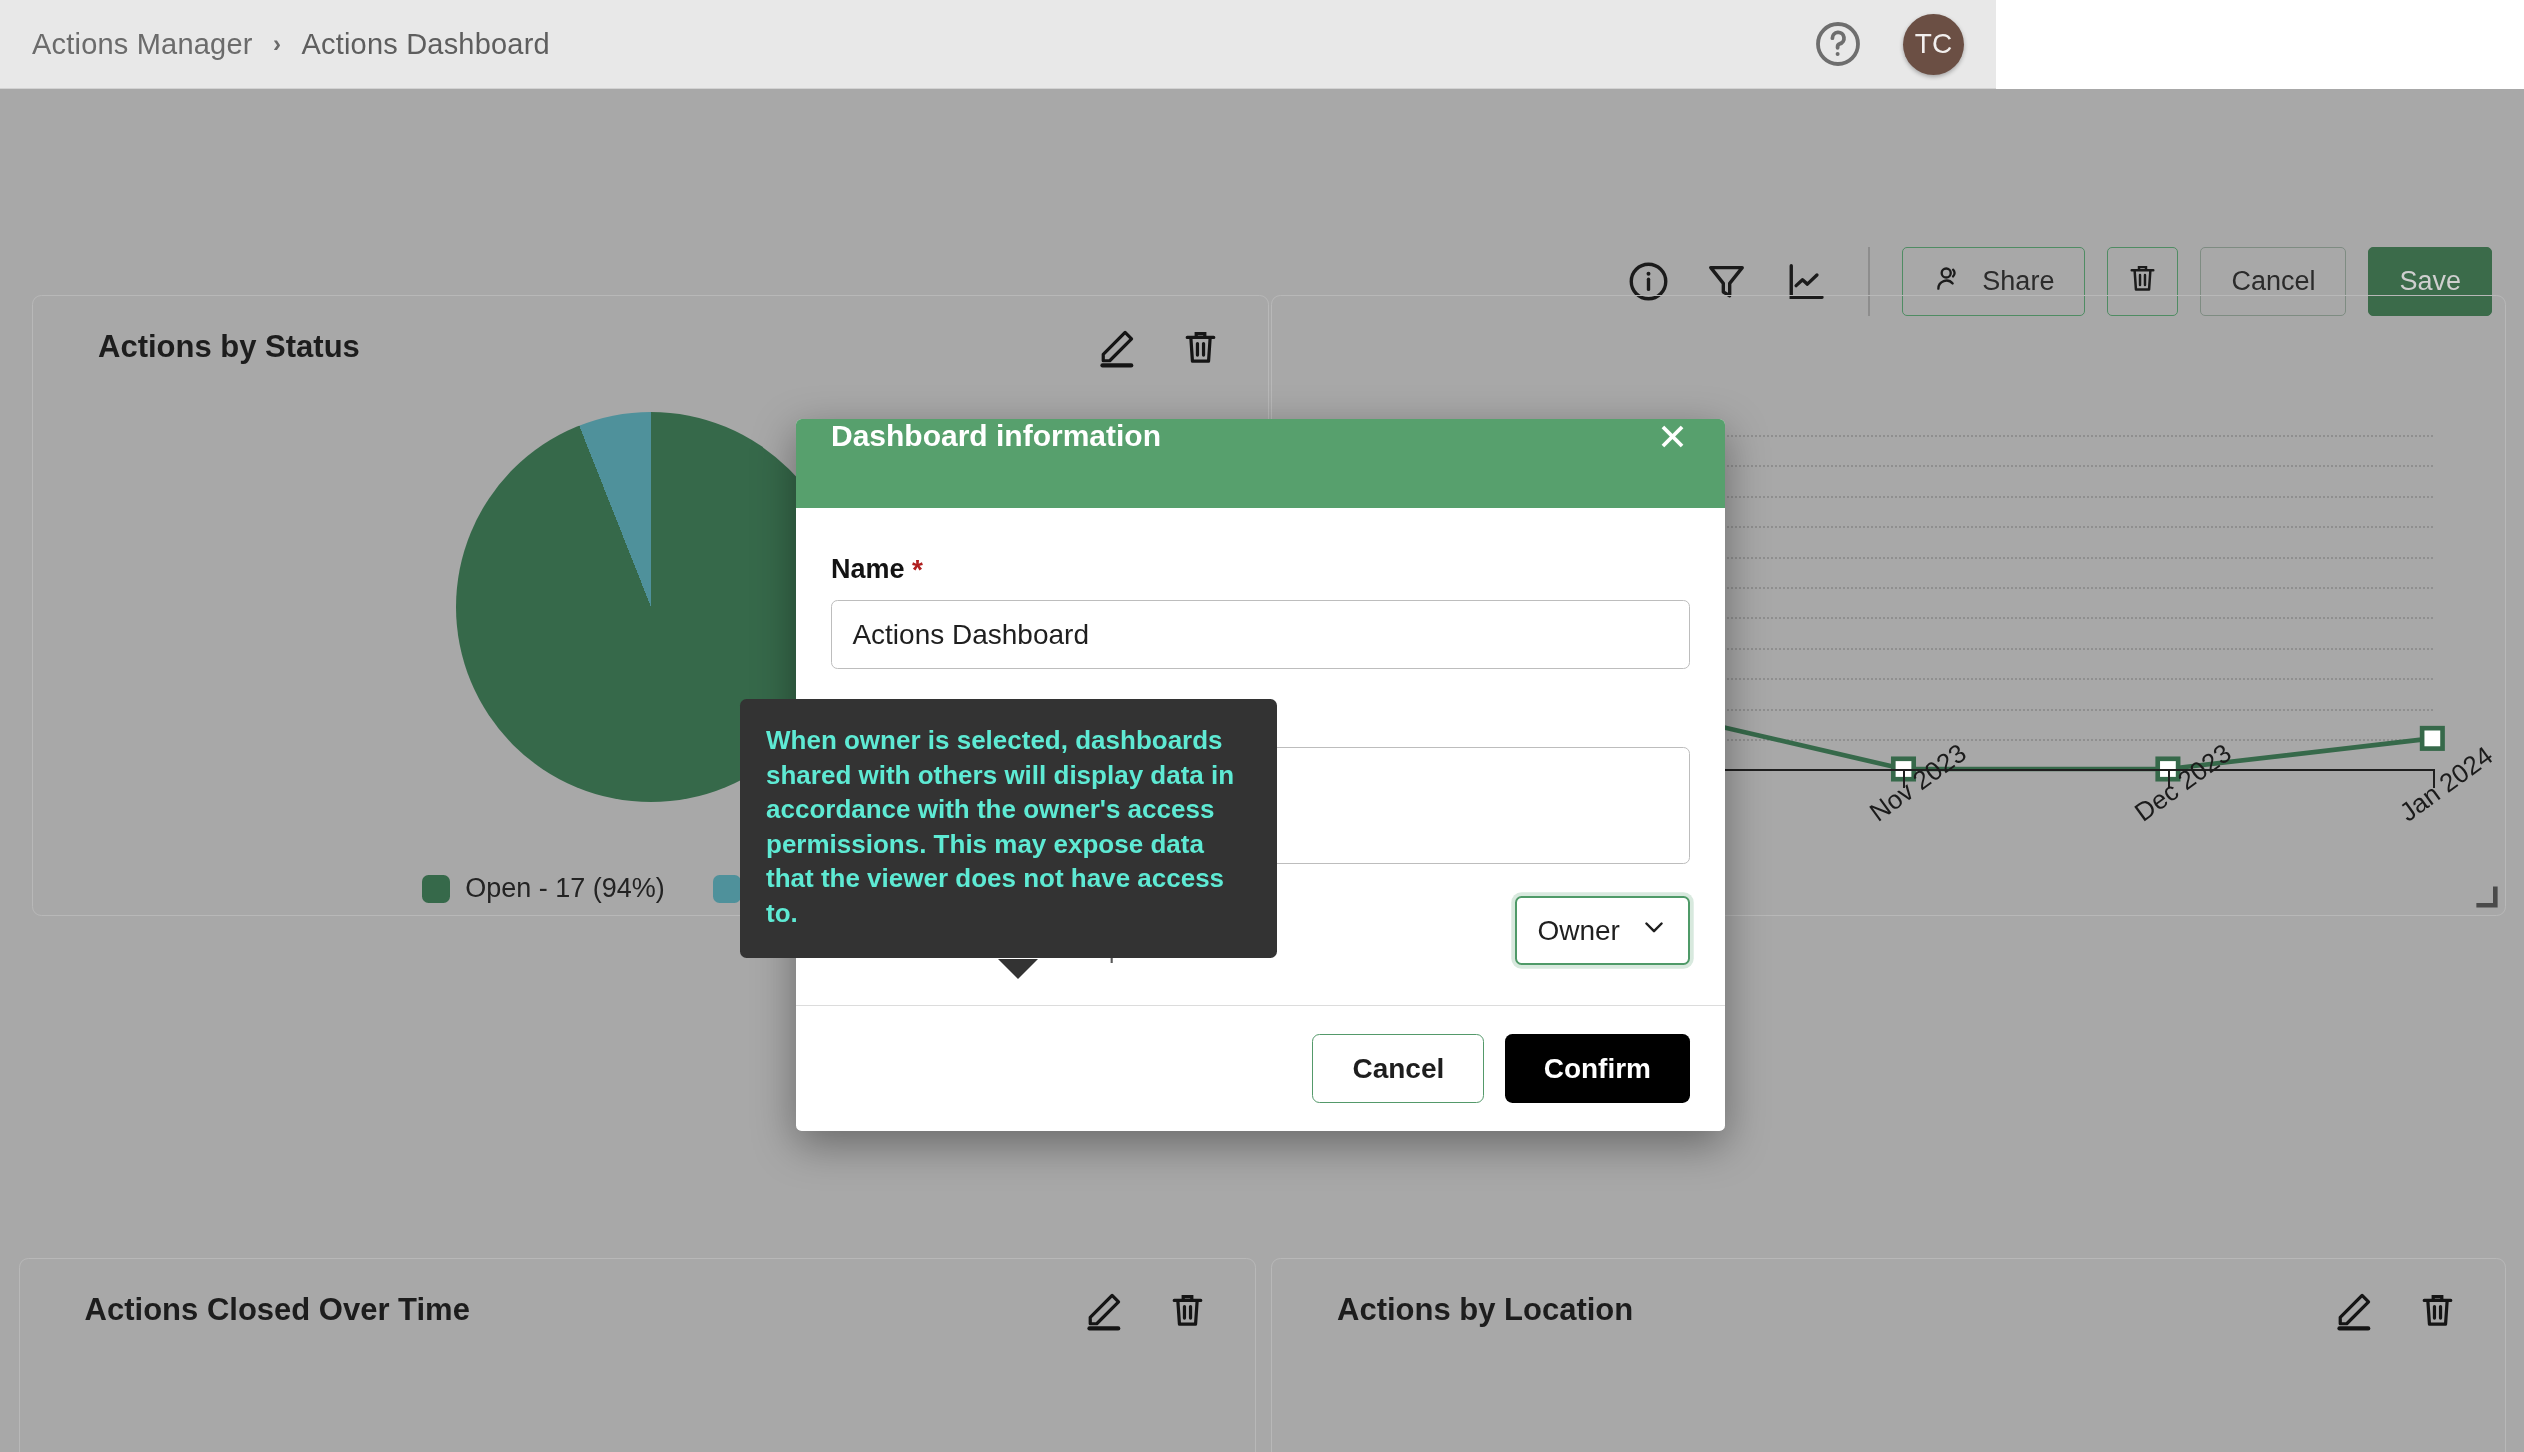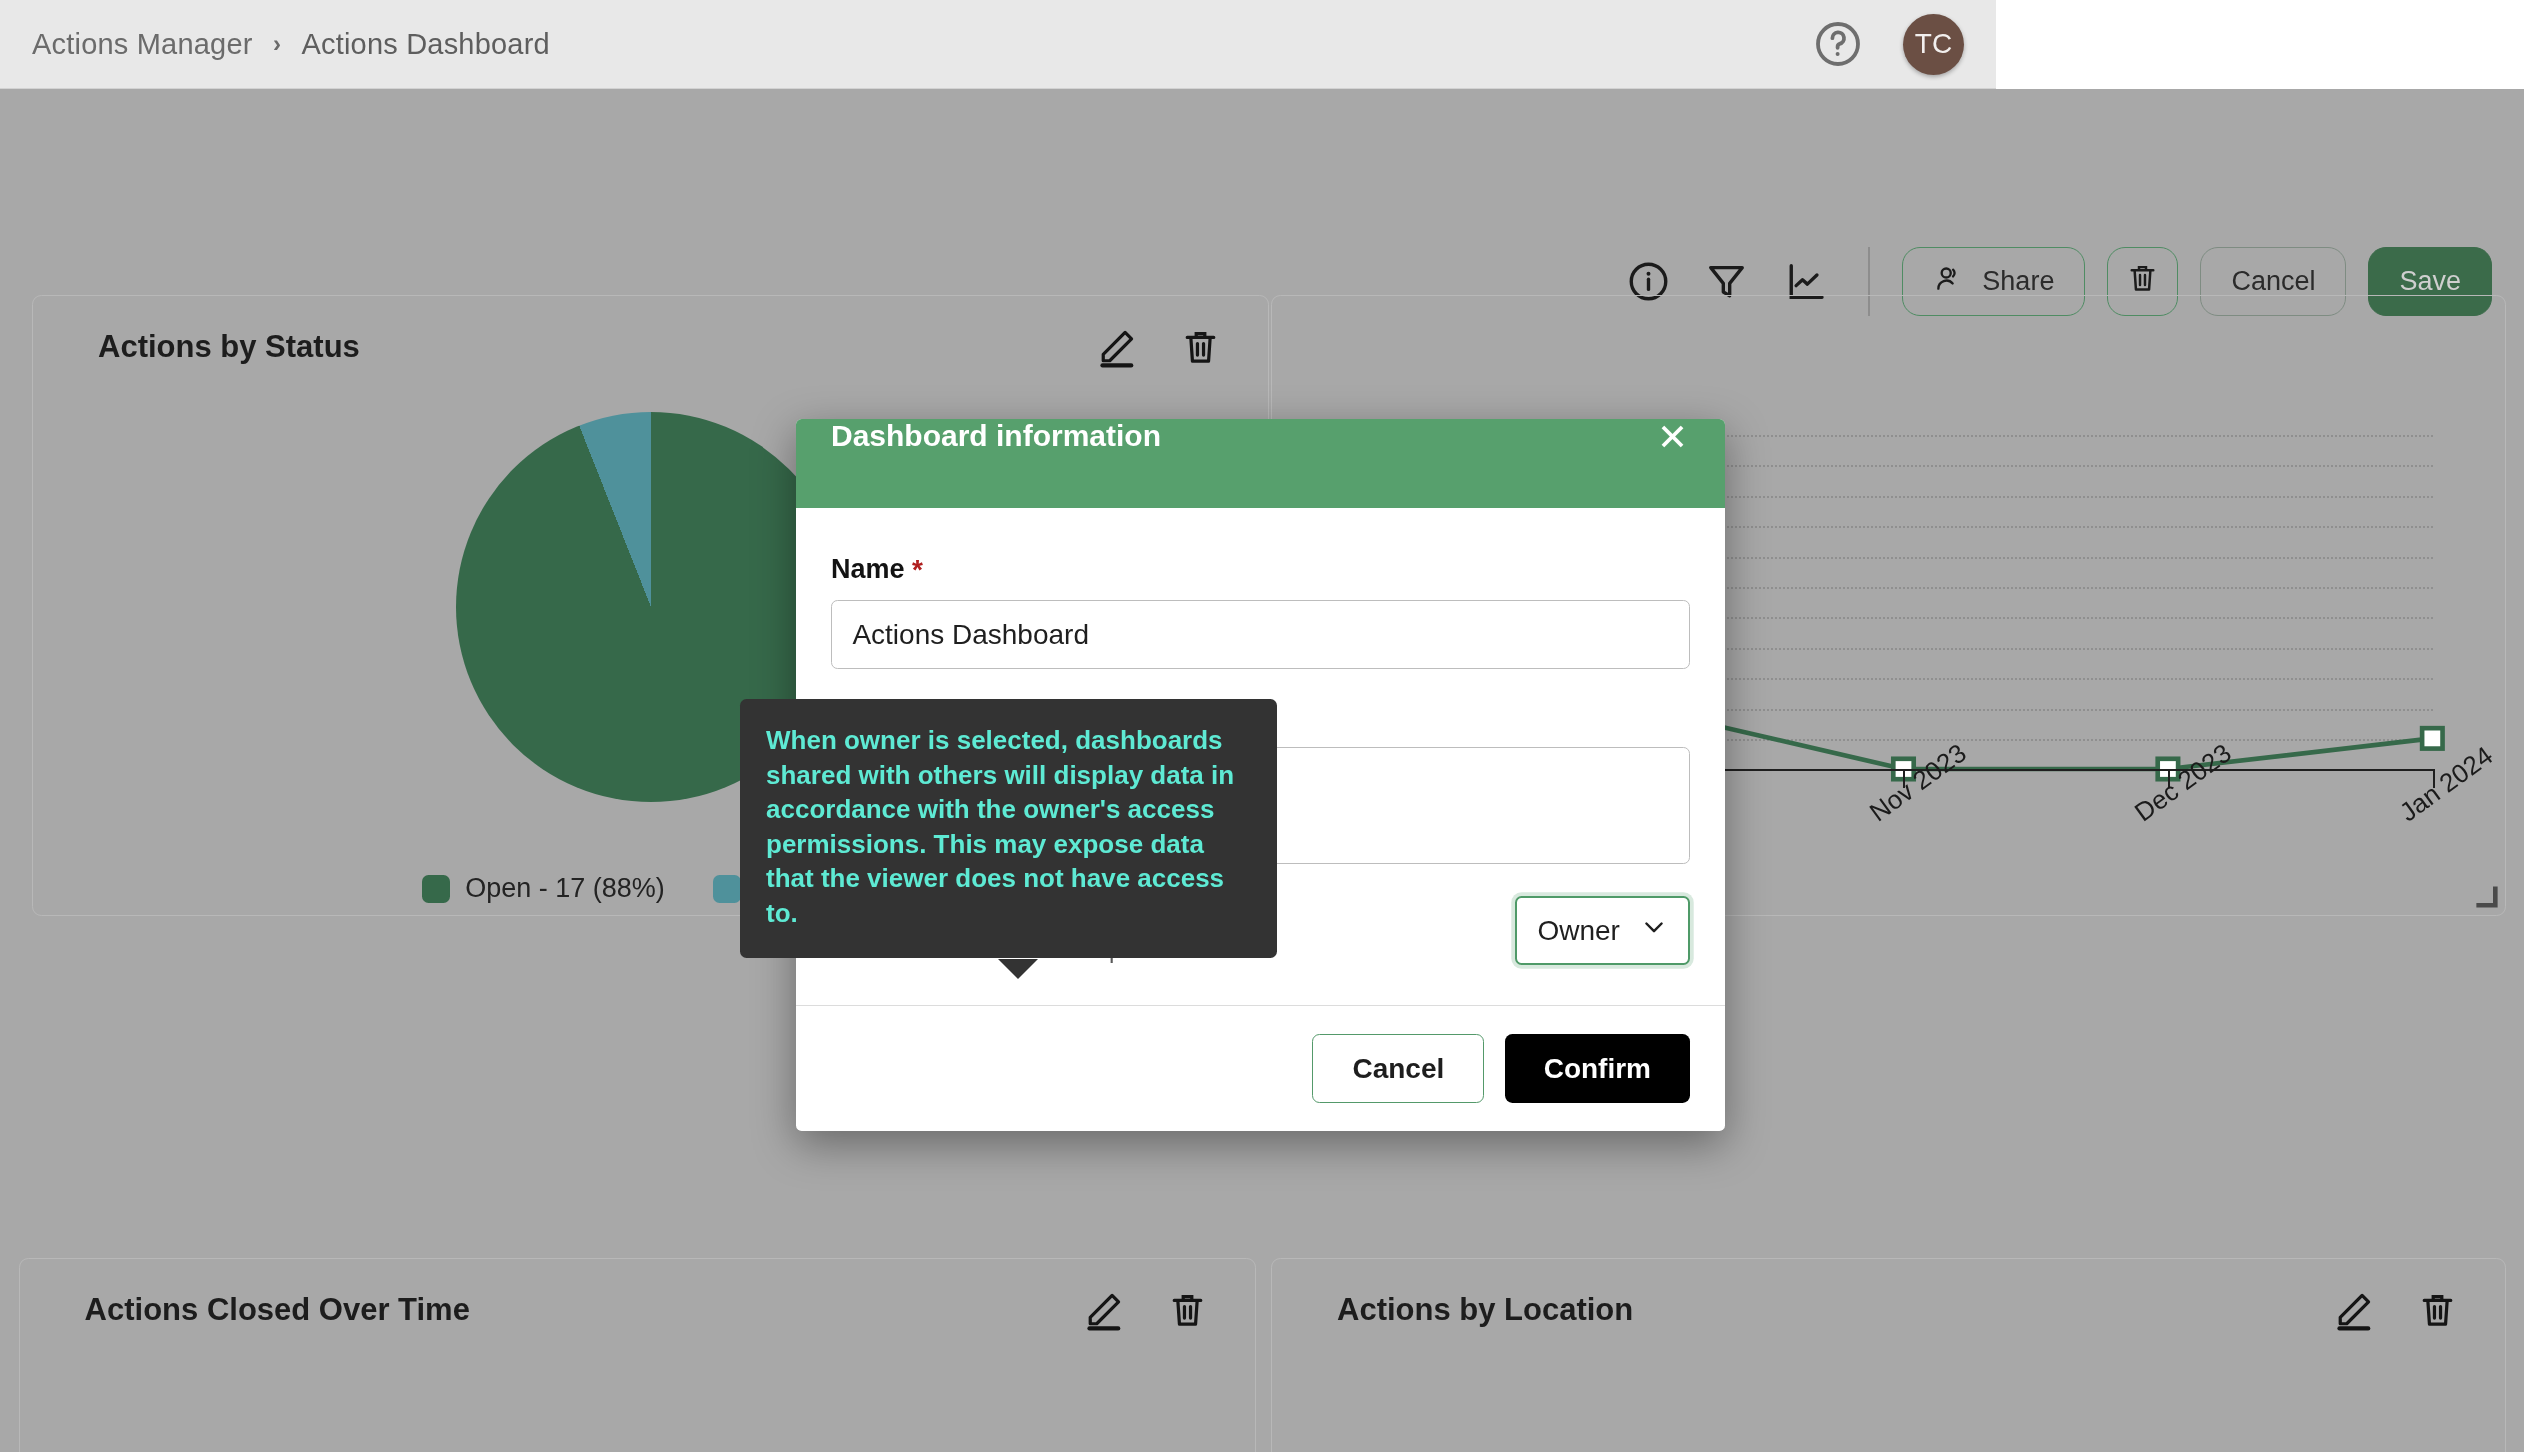--- a/index.html
+++ b/index.html
@@ -52,21 +52,21 @@
   .icon-btn {
     width: 58px; height: 58px;
     display: flex; align-items: center; justify-content: center;
     margin-right: 20.4px;
   }
   .tool-div {
     width: 1.9px; height: 69px; background: #8d8d8d;
     margin: 0 32px 0 13px;
   }
   .btn {
-    height: 69px; border-radius: 18px;
+    height: 69px; border-radius: 5px;
     display: flex; align-items: center; justify-content: center;
     gap: 16.7px; padding: 0 30px;
     font-size: 27px; color: #2b2b2b;
     background: transparent;
     border: 1.9px solid #4f8c63;
     margin-right: 22px;
   }
   .btn.square { width: 71px; padding: 0; }
   .btn.neutral { border-color: #7e8c82; }
   .btn.primary {
@@ -316,21 +316,21 @@
           </svg>
         </span>
       </span>
     </div>
 
     <div class="pie-wrap">
       <div class="pie" style="background: conic-gradient(#36694a 0deg 338.4deg, #4f919b 338.4deg 360deg);"></div>
       <div class="pie-legend">
         <span class="legend-item">
           <span class="swatch" style="background:#36694a"></span>
-          <span>Open - 17 (88%)</span>
+          <span>Open - 17 (94%)</span>
         </span>
         <span class="legend-item">
           <span class="swatch" style="background:#4f919b"></span>
           <span>Closed - 1</span>
         </span>
       </div>
     </div>
   </div>
 
   <div class="card tr">

